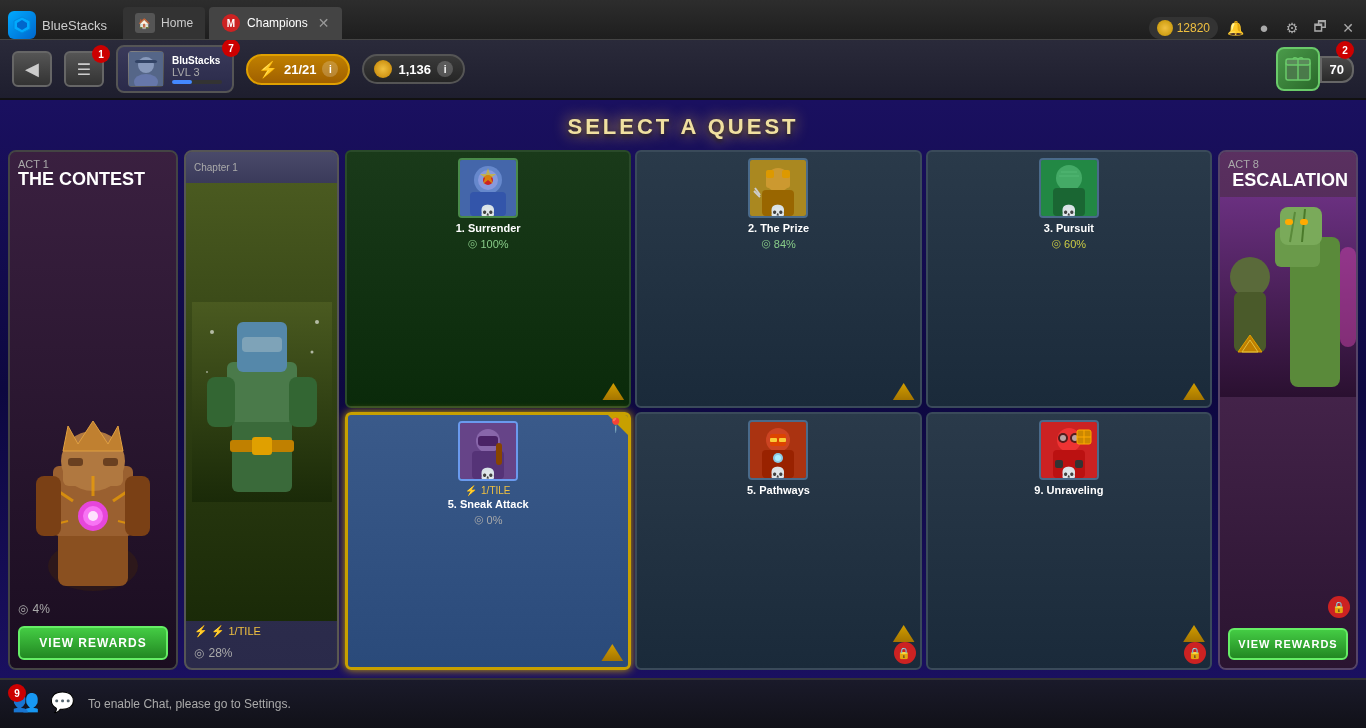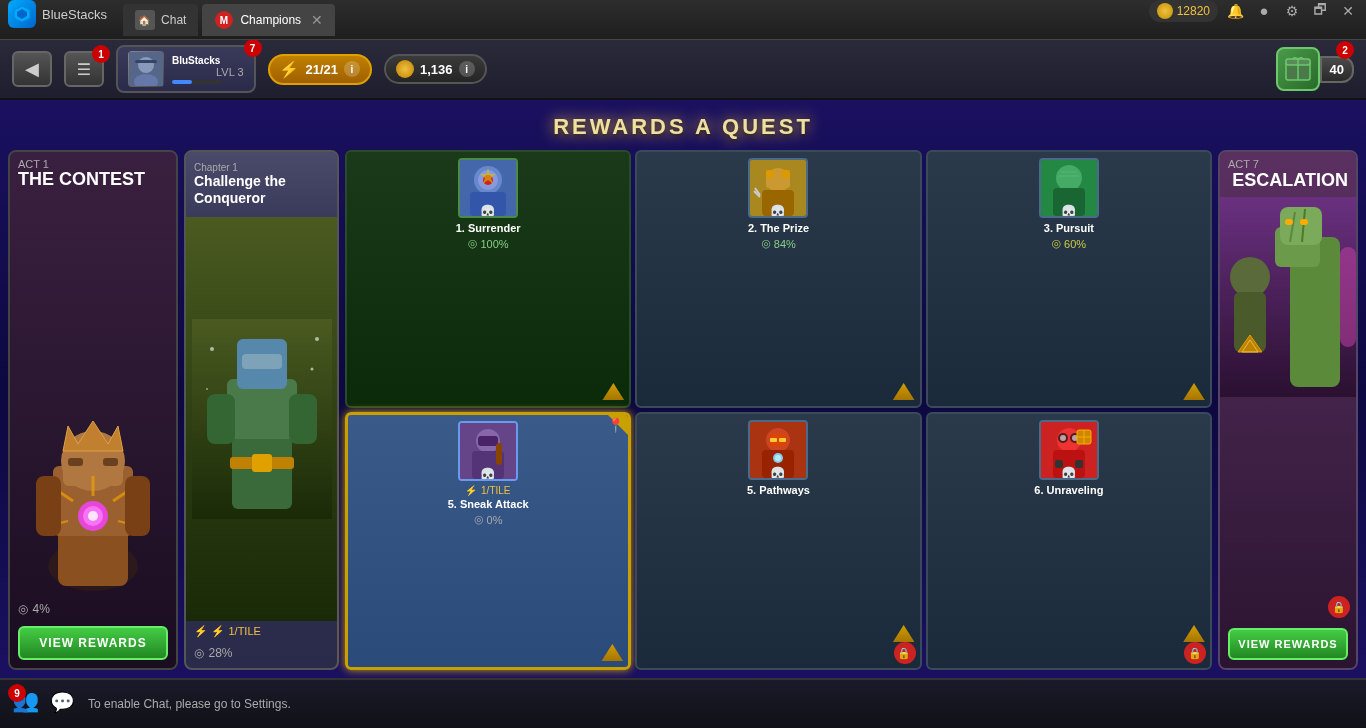--- a/index.html
+++ b/index.html
@@ -9,21 +9,21 @@
       overflow: hidden;
       font-family: Arial, sans-serif;
       background: #1a1a2e;
     }
 
     
     .titlebar {
       height: 40px;
       background: linear-gradient(180deg, #2d2d2d 0%, #1e1e1e 100%);
       display: flex;
-      align-items: flex-start;
+      align-items: flex-end;
       padding: 0 8px;
       border-bottom: 1px solid #444;
       position: relative;
       z-index: 100;
     }
     .titlebar-logo {
       display: flex;
       align-items: center;
       gap: 6px;
       margin-right: 16px;
@@ -133,21 +133,21 @@
     }
     .avatar {
       width: 36px; height: 36px;
       border-radius: 4px;
       background: linear-gradient(135deg, #888, #444);
       overflow: hidden;
       display: flex; align-items: center; justify-content: center;
       font-size: 18px;
     }
     .player-name { color: white; font-size: 10px; font-weight: bold; }
-    .player-lvl { color: #aaa; font-size: 11px; margin-left: 44px; }
+    .player-lvl { color: #aaa; font-size: 11px; }
     .lvl-bar {
       width: 50px; height: 4px;
       background: #333;
       border-radius: 2px;
       margin-top: 2px;
     }
     .lvl-fill {
       height: 100%;
       background: #4488ff;
       border-radius: 2px;
@@ -543,21 +543,21 @@
       <svg width="20" height="20" viewBox="0 0 20 20">
         <polygon points="10,2 18,6 18,14 10,18 2,14 2,6" fill="#00aaff" stroke="#0088dd" stroke-width="1"></polygon>
         <polygon points="10,5 15,8 15,12 10,15 5,12 5,8" fill="#0066cc"></polygon>
       </svg>
     </div>
     <span class="titlebar-title">BlueStacks</span>
   </div>
 
   <div class="tab">
     <div class="tab-icon">🏠</div>
-    <span>Chat</span>
+    <span>Home</span>
   </div>
 
   <div class="tab active">
     <div class="tab-icon" style="background:transparent;">
       <svg width="20" height="20" viewBox="0 0 20 20">
         <circle cx="10" cy="10" r="9" fill="#cc2222"></circle>
         <text x="10" y="14" text-anchor="middle" fill="white" font-size="10" font-weight="bold">M</text>
       </svg>
     </div>
     <span>Champions</span>
@@ -624,28 +624,28 @@
     <div class="badge" style="top:-6px;right:0;z-index:10;">2</div>
     <div class="pack-icon">
       <svg width="30" height="30" viewBox="0 0 30 30">
         <rect x="3" y="8" width="24" height="18" rx="2" fill="#4a7a4a" stroke="#6aca6a" stroke-width="1.5"></rect>
         <rect x="3" y="5" width="24" height="6" rx="2" fill="#5a8a5a" stroke="#6aca6a" stroke-width="1.5"></rect>
         <line x1="15" y1="5" x2="15" y2="26" stroke="#6aca6a" stroke-width="1.5"></line>
         <path d="M15,5 C15,5 11,2 10,5" fill="none" stroke="#6aca6a" stroke-width="1.5"></path>
         <path d="M15,5 C15,5 19,2 20,5" fill="none" stroke="#6aca6a" stroke-width="1.5"></path>
       </svg>
     </div>
-    <div class="pack-count">40</div>
+    <div class="pack-count">70</div>
   </div>
 </div>
 
 <div class="game-area">
   <div class="stars-bg"></div>
 
-  <div class="quest-title">REWARDS A QUEST</div>
+  <div class="quest-title">SELECT A QUEST</div>
 
   <div class="content-row">
 
     <div class="act-panel">
       <div class="act-panel-bg"></div>
       <div class="act-header">
         <div class="act-label">ACT 1</div>
         <div class="act-name">THE CONTEST</div>
       </div>
       <div class="act-art">
@@ -681,21 +681,20 @@
       <div class="act-completion">
         <span>◎</span>
         <span>4%</span>
       </div>
       <div class="act-btn">VIEW REWARDS</div>
     </div>
 
     <div class="chapter-panel">
       <div class="chapter-header">
         <div class="chapter-label">Chapter 1</div>
-        <div class="chapter-name">Challenge the Conqueror</div>
       </div>
       <div class="chapter-art">
         <div class="kang-figure">
           <svg width="140" height="200" viewBox="0 0 140 200">
 
             <defs>
               <linearGradient id="kangbg" x1="0" y1="0" x2="0" y2="1">
                 <stop offset="0%" stop-color="#4a5a20"></stop>
                 <stop offset="100%" stop-color="#1a2a08"></stop>
               </linearGradient>
@@ -867,33 +866,33 @@
 
             <rect x="14" y="38" width="8" height="8" rx="2" fill="#333"></rect>
             <rect x="34" y="38" width="8" height="8" rx="2" fill="#333"></rect>
 
             <rect x="36" y="8" width="14" height="14" rx="2" fill="#cc8800" stroke="#ffaa00" stroke-width="1"></rect>
             <line x1="36" y1="15" x2="50" y2="15" stroke="#ffaa00" stroke-width="1"></line>
             <line x1="43" y1="8" x2="43" y2="22" stroke="#ffaa00" stroke-width="1"></line>
           </svg>
           <div class="skull-badge">💀</div>
         </div>
-        <div class="quest-name">6. Unraveling</div>
+        <div class="quest-name">9. Unraveling</div>
         <div class="quest-difficulty" style="bottom:24px;right:4px;">
           <div class="tri-shape"></div>
         </div>
         <div class="lock-badge">🔒</div>
       </div>
 
     </div>
 
     <div class="right-act-panel">
       <div class="right-act-bg"></div>
       <div class="right-act-header">
-        <div class="right-act-label">ACT 7</div>
+        <div class="right-act-label">ACT 8</div>
         <div class="right-act-name">ESCALATION</div>
       </div>
       <div class="right-act-art">
         <svg width="136" height="200" viewBox="0 0 136 200">
           <defs>
             <linearGradient id="act2bg" x1="0" y1="0" x2="0" y2="1">
               <stop offset="0%" stop-color="#6a3080"></stop>
               <stop offset="100%" stop-color="#2a1030"></stop>
             </linearGradient>
           </defs>

